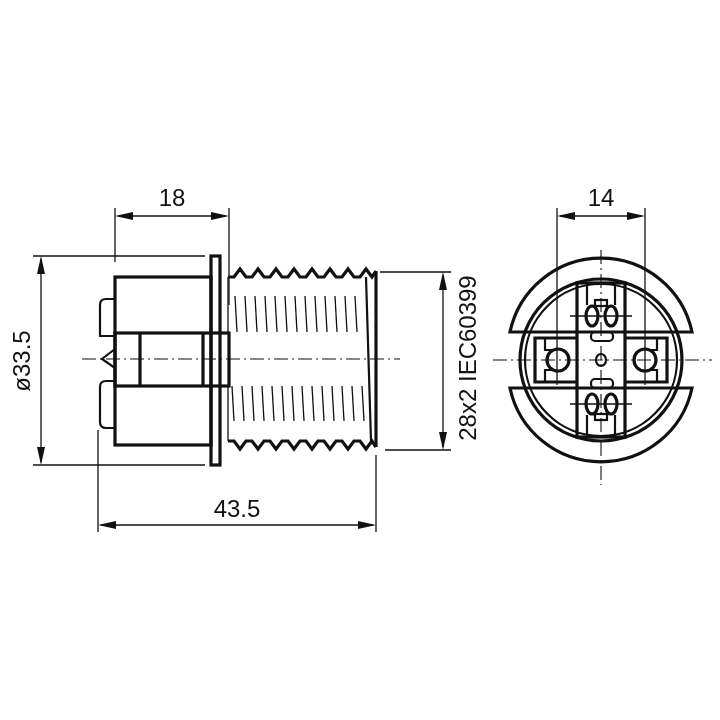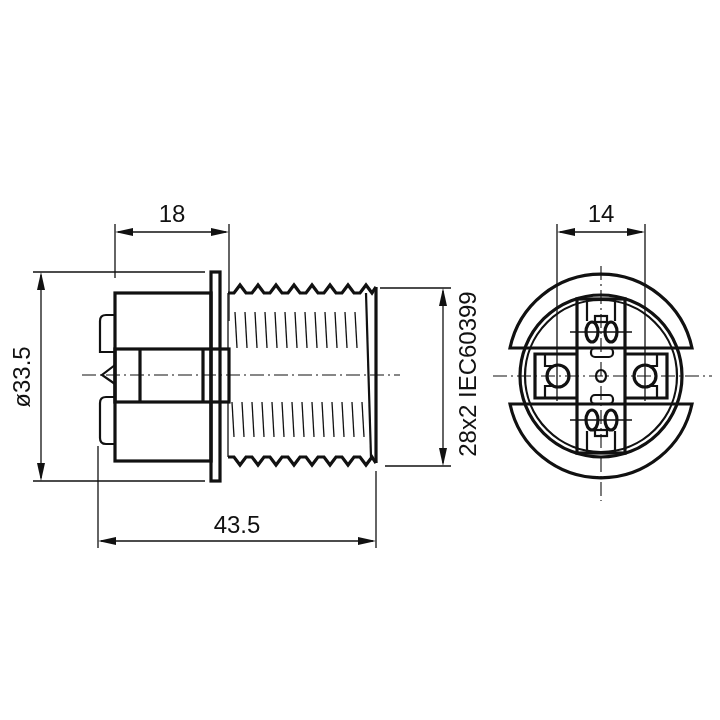--- a/index.html
+++ b/index.html
@@ -1,17 +1,17 @@
 <!DOCTYPE html>
 <html><head>
   <meta charset="utf-8">
   <style>
     html, body { margin: 0; padding: 0; background: #ffffff; }
     body { width: 720px; height: 720px; overflow: hidden; }
-    #drawing { position: absolute; left: 0; top: 16px; width: 720px; height: 628px; }
+    #drawing { position: absolute; left: 0; top: 0; width: 720px; height: 628px; }
     svg text { font-family: "Liberation Sans", "DejaVu Sans", sans-serif; fill: #111; }
     .thick { stroke: #111; stroke-width: 3.2; fill: none; stroke-linejoin: miter; }
     .med { stroke: #111; stroke-width: 2.2; fill: none; }
     .thin { stroke: #111; stroke-width: 1.3; fill: none; }
     .center { stroke: #111; stroke-width: 1.1; fill: none; stroke-dasharray: 14 4 2 4; }
     .arrow { fill: #111; stroke: none; }
     .dimtext { font-size: 24px; }
   </style>
 </head>
 <body>

